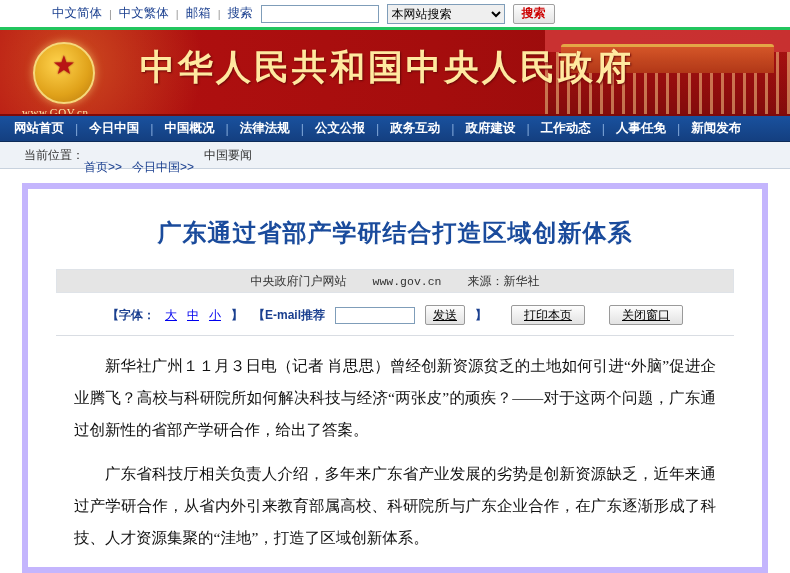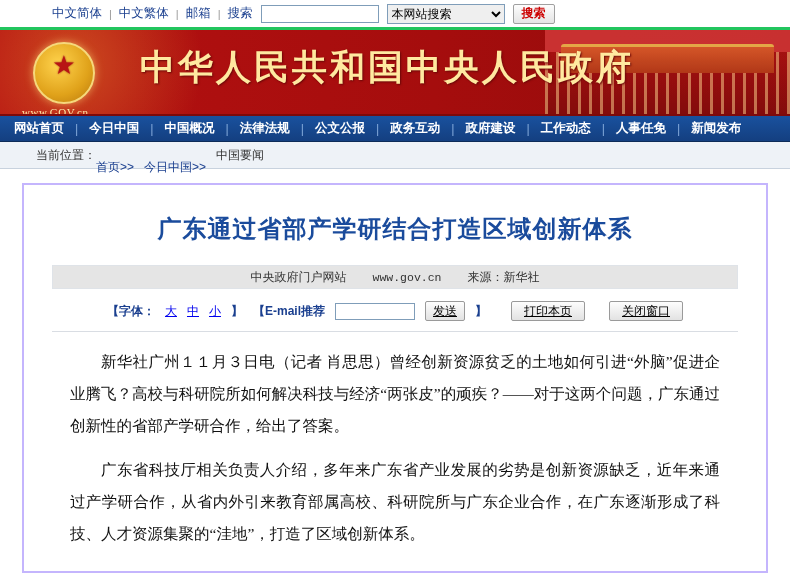--- a/index.html
+++ b/index.html
@@ -154,35 +154,35 @@
   }
   .nav .item { color:#fff; text-decoration:none; white-space: nowrap; font-weight: bold; }
   .nav .vsep { color:#7fa6d8; margin: 0 11px; font-weight: normal; }
 
   
   .crumbbar {
     height: 27px;
     background: #eef2f7;
     border-bottom: 1px solid #c8d2de;
     display:flex; align-items:center;
-    padding-left: 36px;
+    padding-left: 24px;
     font-size: 12px;
     color: #333;
   }
   .crumbbar a { color:#1a3f8f; text-decoration:none;margin-top:24px; }
   .crumbbar .gap { width: 10px; display:inline-block; }
 
   
   .page {
     height: calc(573px - 30px - 86px - 26px - 27px);
     background: #ffffff;
     padding: 14px 22px 0 22px;
   }
   .card {
-    border: 2px solid #c4b5fd;
+    border: 6px solid #c4b5fd;
     height: 100%;
     background: #fff;
     padding: 18px 28px 0 28px;
   }
   .title {
     text-align: center;
     font-family: "Liberation Serif", serif;
     font-size: 24px;
     font-weight: bold;
     color: #1a4b9c;

